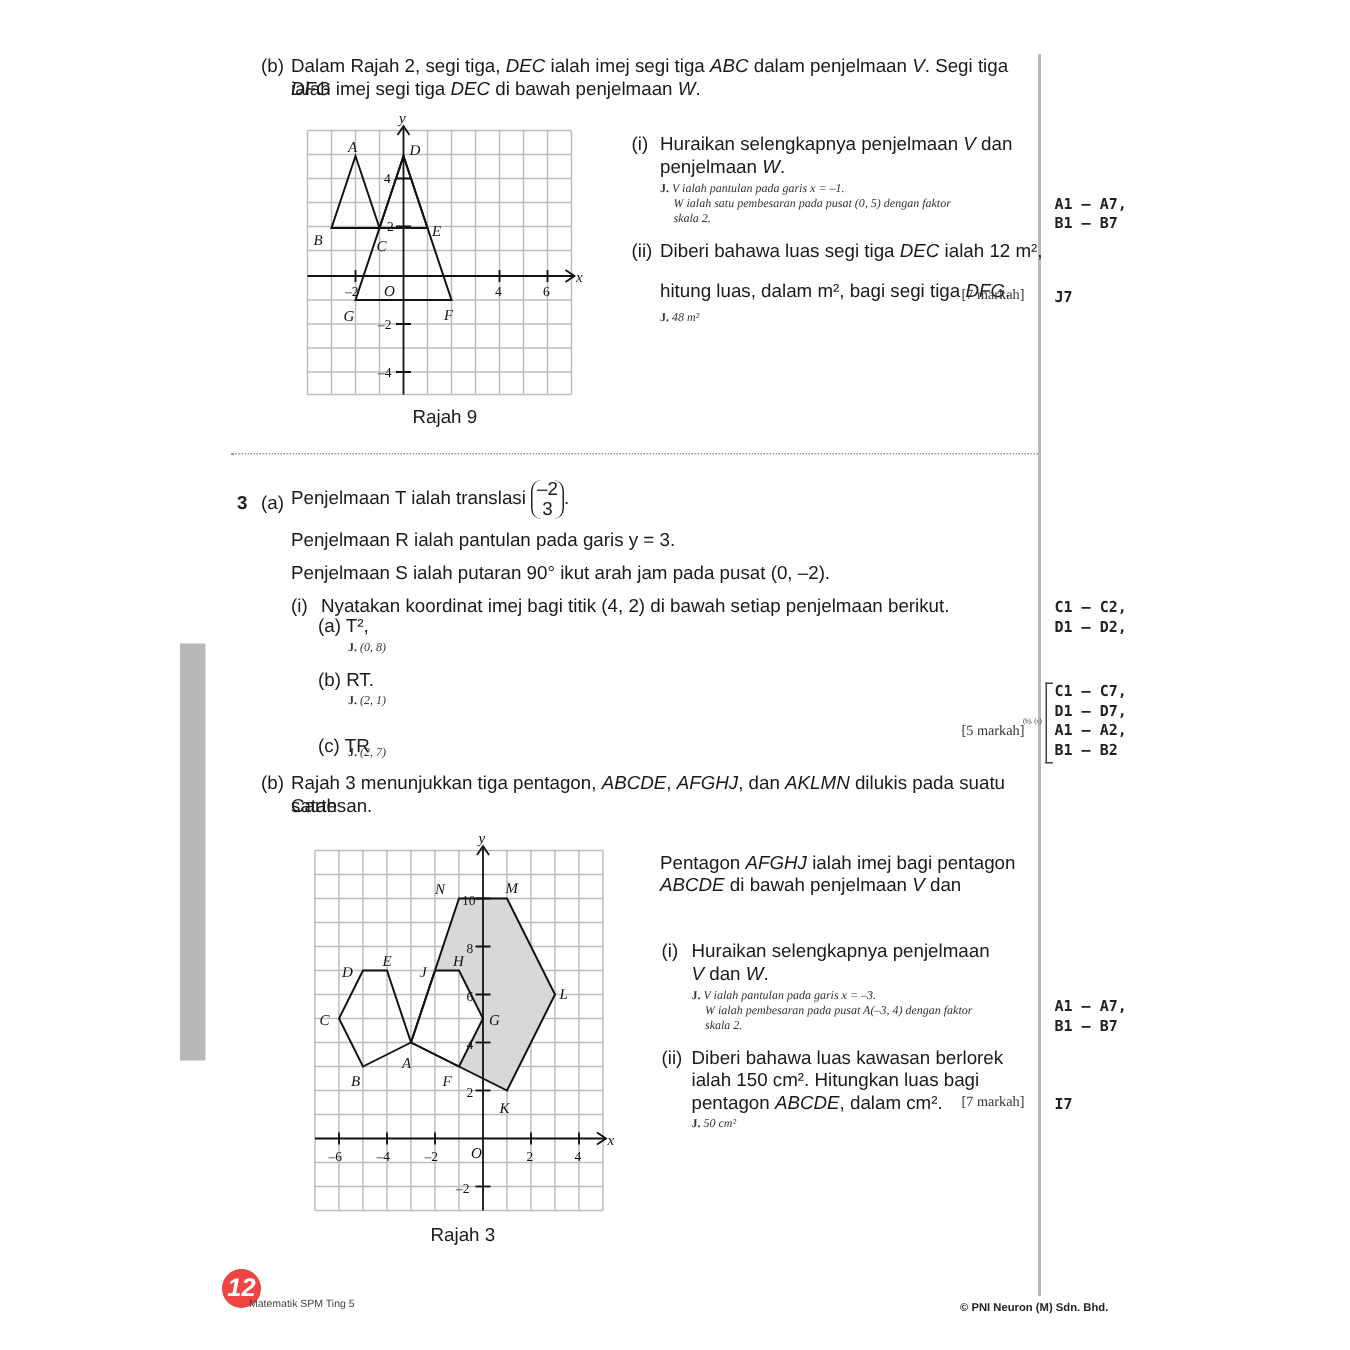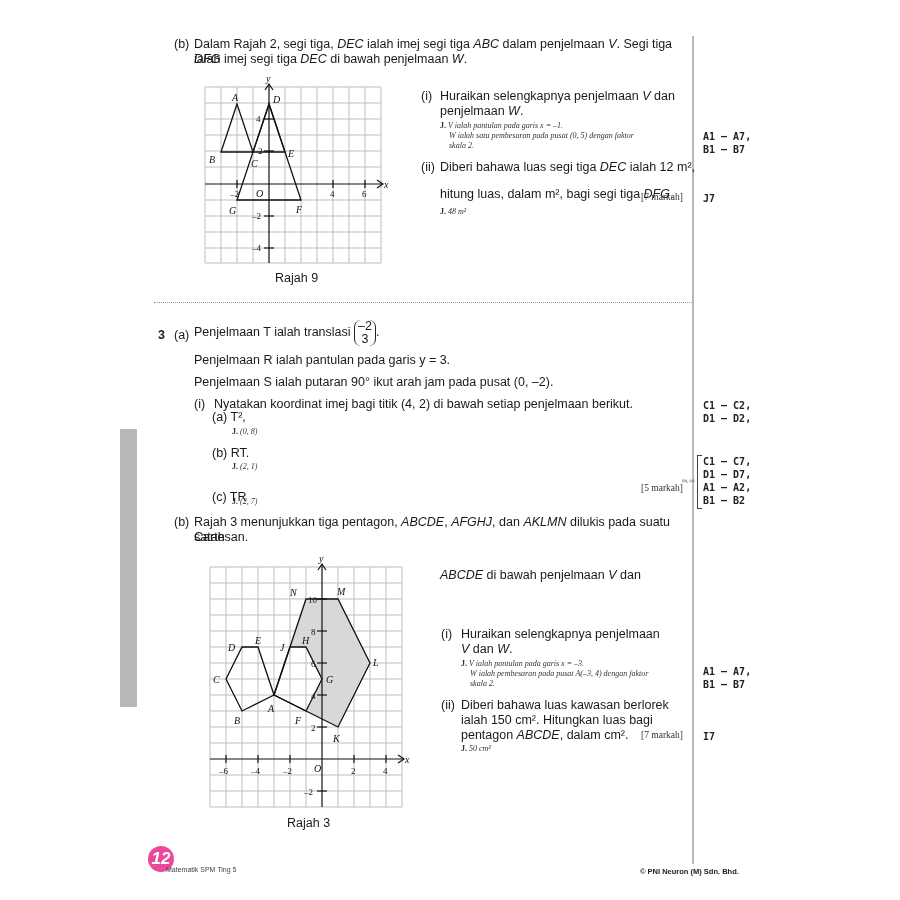--- a/index.html
+++ b/index.html
@@ -10,21 +10,21 @@
   .ans { font-family: "Liberation Serif", serif; font-size: 8px; line-height: 10px; font-style: italic; color: #333; }
   .ans b { font-style: normal; font-weight: bold; }
   .mk { font-family: "Liberation Serif", serif; font-size: 9.5px; color: #333; }
   .code { font-family: "DejaVu Sans Mono", monospace; font-size: 10px; font-weight: bold; line-height: 13px; color: #222; }
   .vrule { position: absolute; left: 692px; top: 36px; width: 2px; height: 828px; background: #b9b9b9; }
   .divider { position: absolute; left: 154px; top: 302px; width: 538px; border-top: 1px dotted #9a9a9a; }
   .sidebar { position: absolute; left: 120px; top: 429px; width: 17px; height: 278px; background: #b8b8bb; }
   i { font-style: italic; }
   .cap { font-size: 12.5px; }
   svg text { font-family: "Liberation Serif", serif; }
-  .pageno { position: absolute; left: 148px; top: 846px; width: 26px; height: 26px; border-radius: 50%; background: #ec4899; color: #fff; font-family: "Liberation Sans", sans-serif; font-weight: bold; font-style: italic; font-size: 17px; text-align: center; line-height: 26px; }
+  .pageno { position: absolute; left: 148px; top: 846px; width: 26px; height: 26px; border-radius: 50%; background: #ef4444; color: #fff; font-family: "Liberation Sans", sans-serif; font-weight: bold; font-style: italic; font-size: 17px; text-align: center; line-height: 26px; }
   .foot-l { position: absolute; left: 166px; top: 866px; font-size: 7px; color: #444; }
   .foot-r { position: absolute; left: 640px; top: 867px; font-size: 7.5px; font-weight: bold; color: #222; }
   .matrix { display: inline-block; vertical-align: middle; text-align: center; border-left: 1.5px solid #222; border-right: 1.5px solid #222; border-radius: 7px; padding: 0 3px; line-height: 13px; font-size: 12.5px; }
   .brace { position: absolute; left: 697px; top: 455px; width: 5px; height: 54px; border-left: 1px solid #444; border-top: 1px solid #444; border-bottom: 1px solid #444; }
 </style>
 </head>
 <body>
 
 <div class="vrule"></div>
 <div class="divider"></div>
@@ -249,20 +249,21 @@
     <text x="219" y="774">–6</text>
       <text x="251" y="774">–4</text>
       <text x="283" y="774">–2</text>
       <text x="351" y="774">2</text>
       <text x="383" y="774">4</text>
   </g>
 </svg>
 <div class="abs cap" style="left:287px; top:816px;">Rajah 3</div>
 
 <div class="abs q" style="left:440px; top:568px;">
+  <div><span>Pentagon </span><i>AFGHJ</i><span> ialah imej bagi pentagon</span></div>
   <div><i>ABCDE</i><span> di bawah penjelmaan </span><i>V</i><span> dan</span></div>
 </div>
 
 <div class="abs q" style="left:441px; top:627px;">(i)</div>
 <div class="abs q" style="left:461px; top:627px;">Huraikan selengkapnya penjelmaan</div>
 <div class="abs q" style="left:461px; top:642px;"><i>V</i><span> dan </span><i>W</i><span>.</span></div>
 <div class="abs ans" style="left:461px; top:659px;">
   <div><b>J.</b> <span>V ialah pantulan pada garis x = –3.</span></div>
   <div style="padding-left:9px;">W ialah pembesaran pada pusat A(–3, 4) dengan faktor</div>
   <div style="padding-left:9px;">skala 2.</div>

